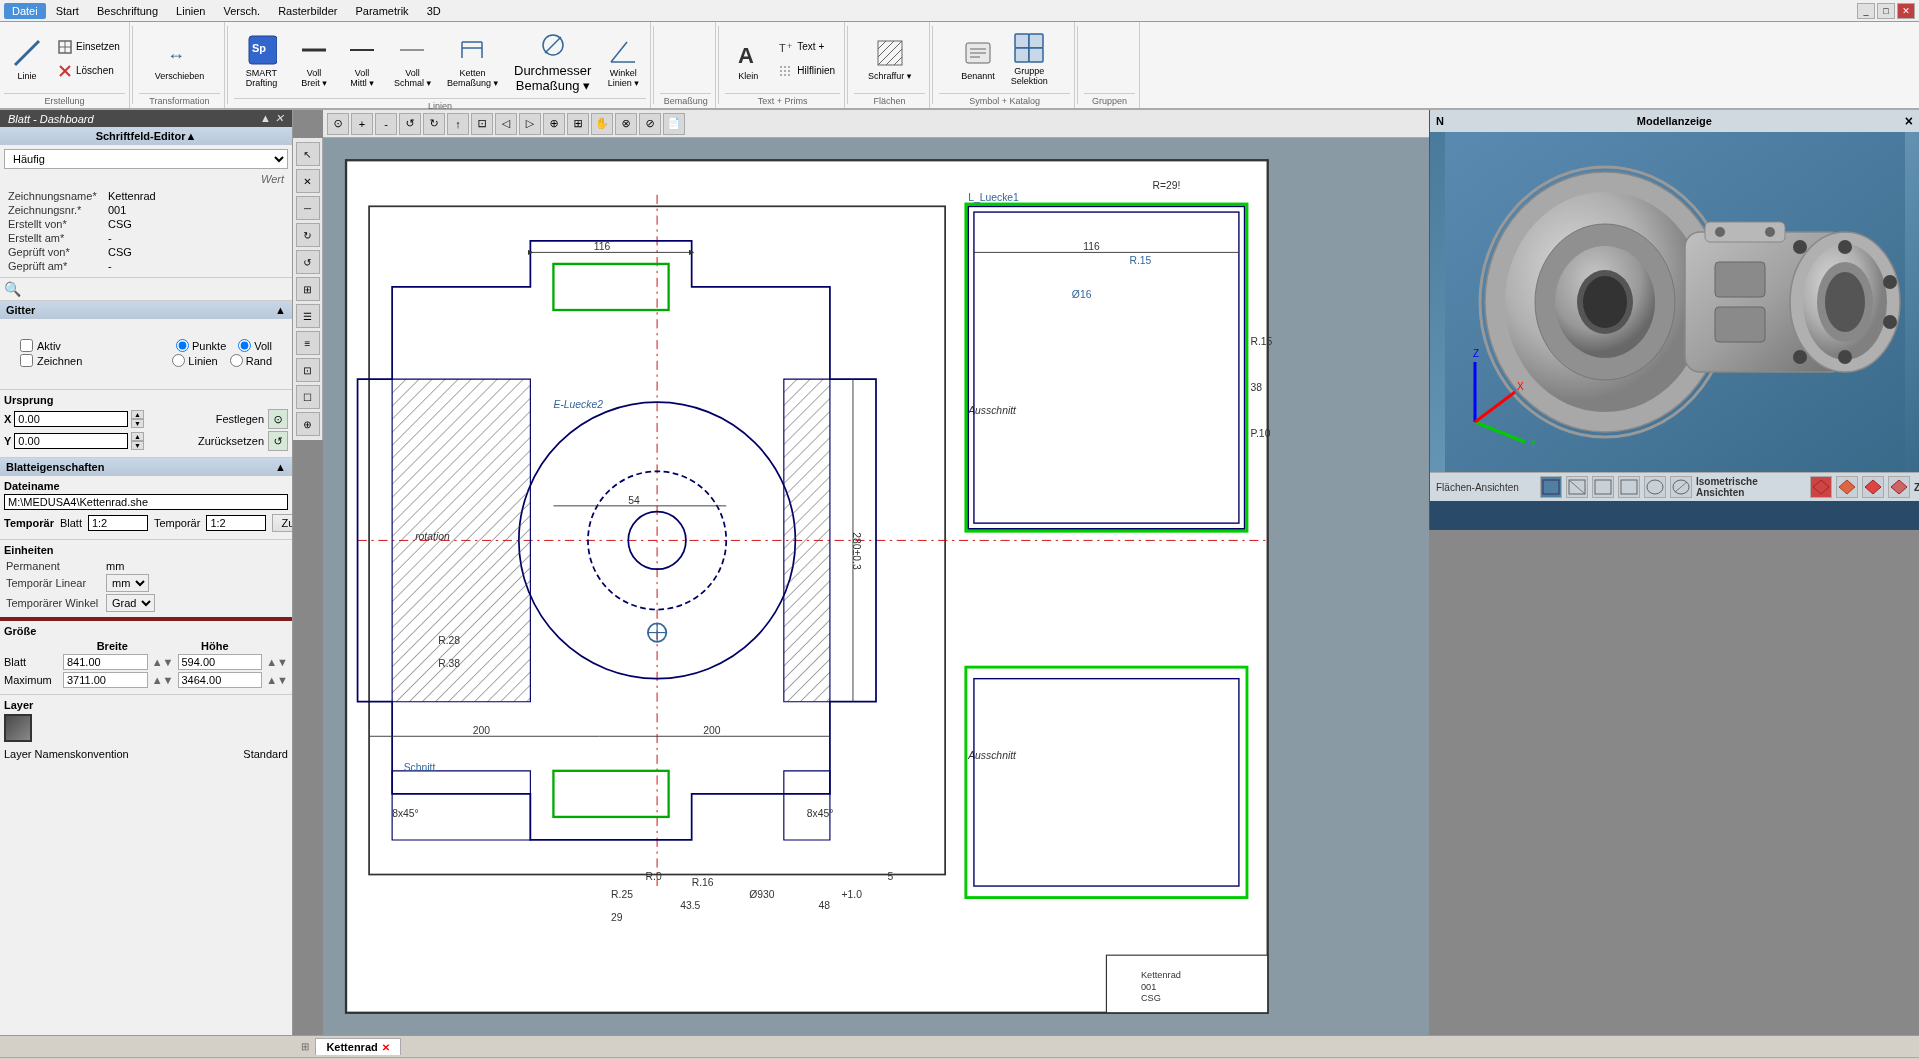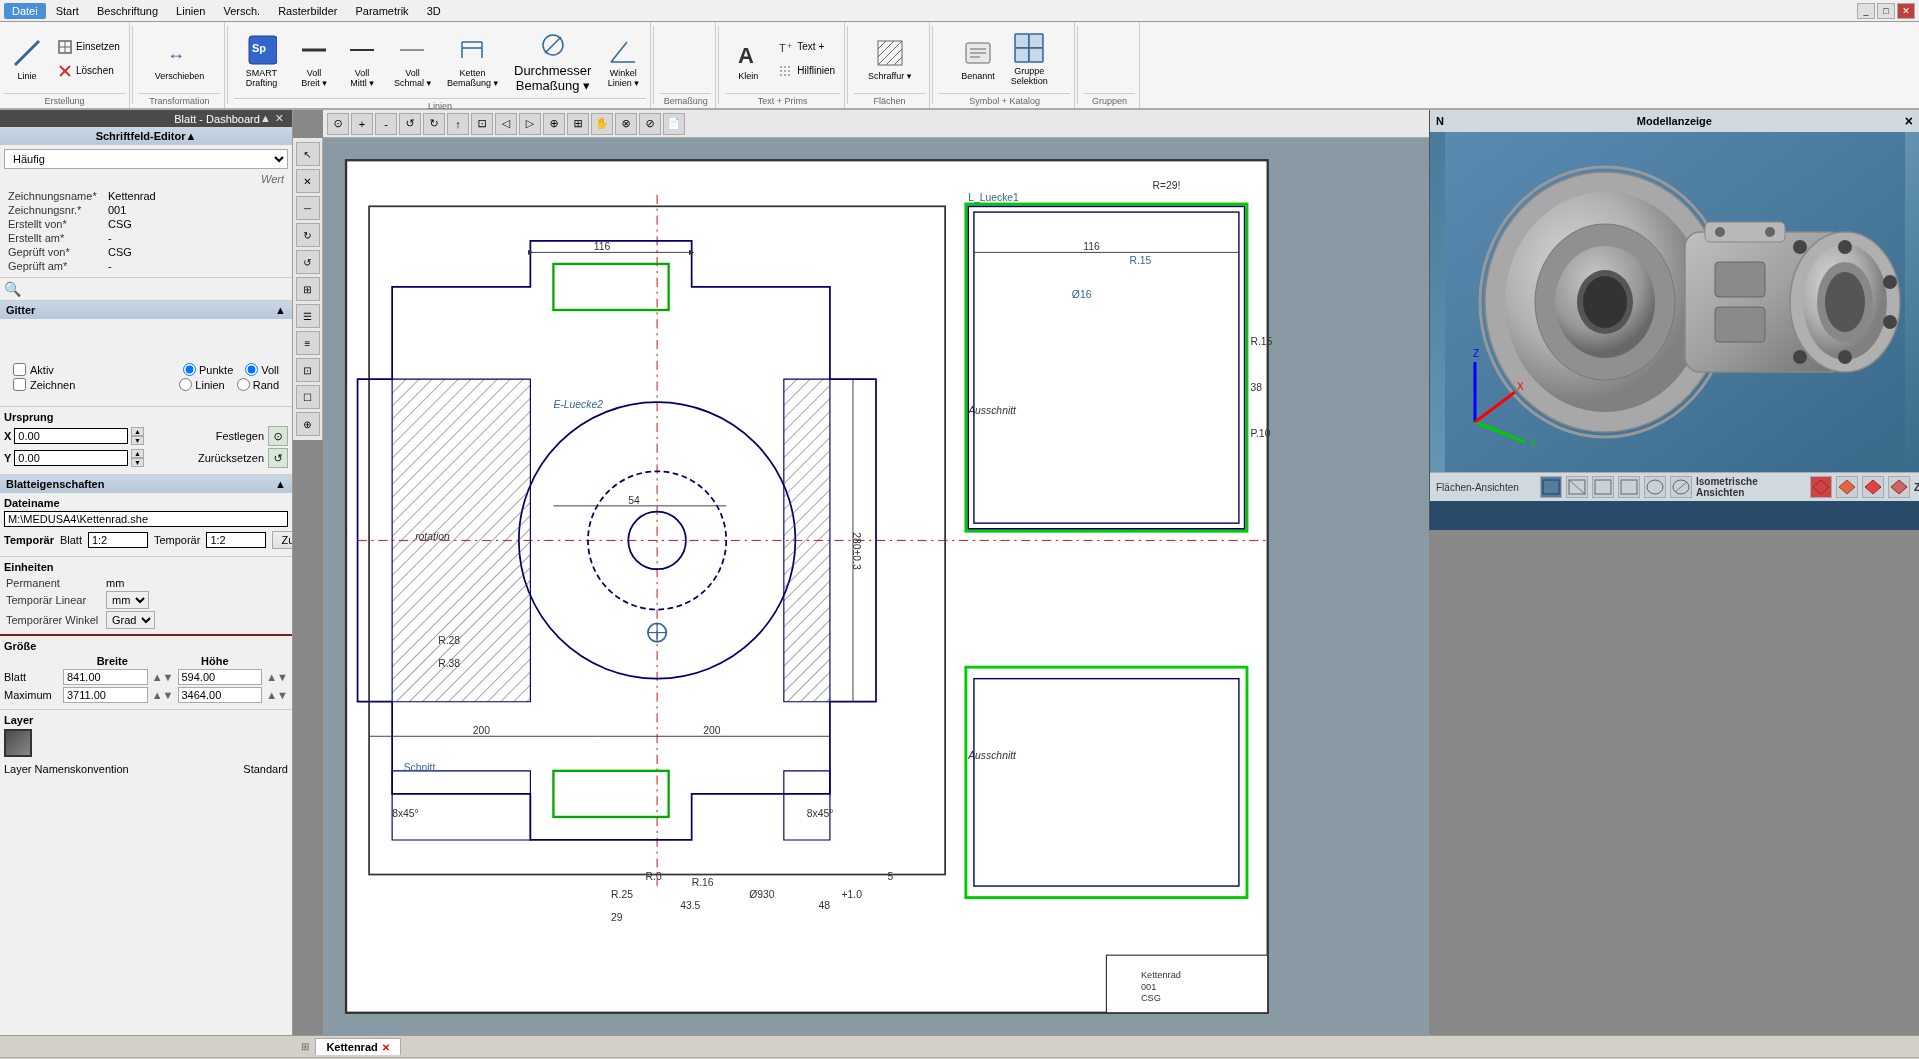--- a/index.html
+++ b/index.html
@@ -130,22 +130,21 @@
     }
     .gitter-header {
       background: linear-gradient(to bottom, #c8d8e8, #b8c8d8);
       padding: 3px 6px;
       font-weight: bold;
       font-size: 11px;
       display: flex;
       justify-content: space-between;
     }
     .gitter-content {
-      padding: 13px;
-      margin-top: 31px;
+      padding: 20px;
     }
     .checkbox-row {
       display: flex;
       align-items: center;
       gap: 4px;
       margin-bottom: 2px;
     }
     .radio-group {
       display: flex;
       gap: 12px;
@@ -247,21 +246,21 @@
     }
     .zuruecksetzen-btn {
       padding: 2px 8px;
       font-size: 11px;
       border: 1px solid #aaa;
       background: linear-gradient(to bottom, #f0f0f0, #e0e0e0);
       cursor: pointer;
     }
 
     .einheiten-section {
-      border-bottom: 2px solid #7f1d1d;
+      border-bottom: 4px solid #7f1d1d;
       padding: 4px;
     }
     .groesse-section {
       border-bottom: 1px solid #ccc;
       padding: 4px;
     }
     .layer-section {
       padding: 4px;
     }
     .size-row {
@@ -493,21 +492,22 @@
       font-size: 12px;
     }
 
     .blatt-dashboard-header {
       background: #4a4a4a;
       color: white;
       padding: 2px 8px;
       font-size: 11px;
       display: flex;
       align-items: center;
-      justify-content: flex-end;
+      justify-content: space-between;
+      font-style: italic;
     }
   </style>
 </head>
 <body>
 
 <div class="menu-bar">
   <div class="menu-item active">Datei</div>
   <div class="menu-item">Start</div>
   <div class="menu-item">Beschriftung</div>
   <div class="menu-item">Linien</div>

